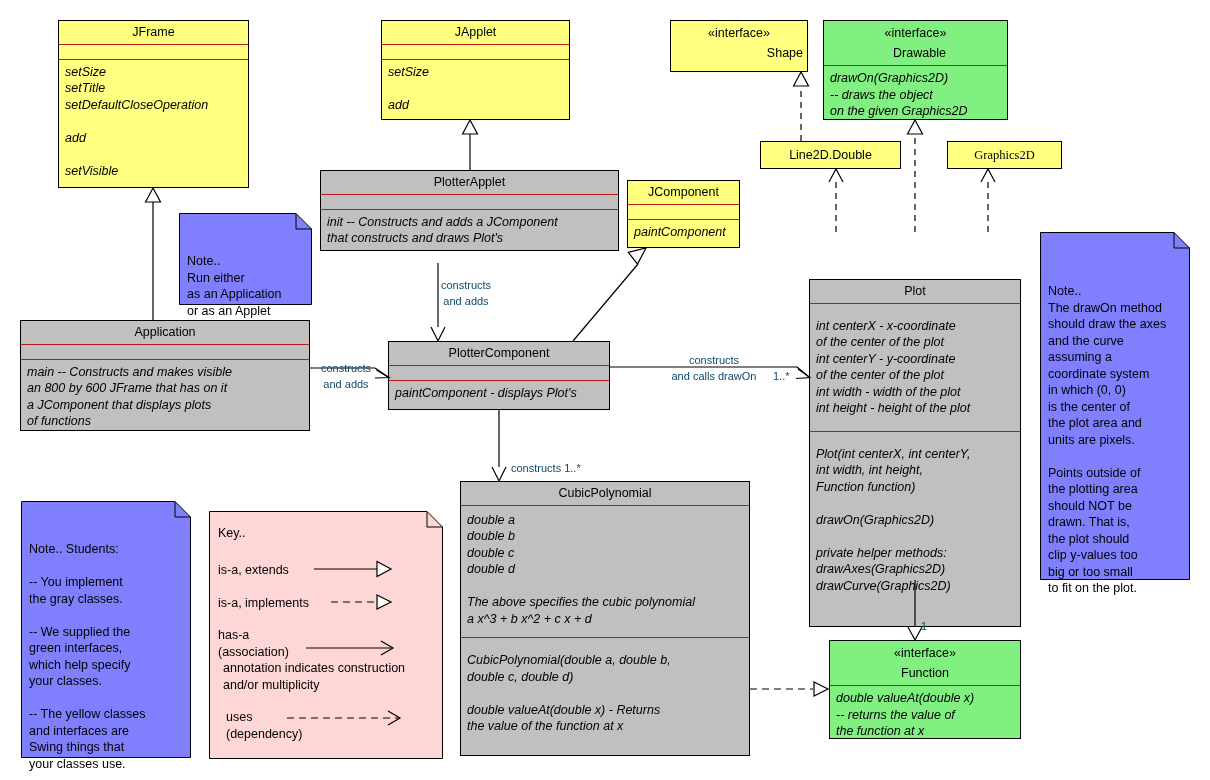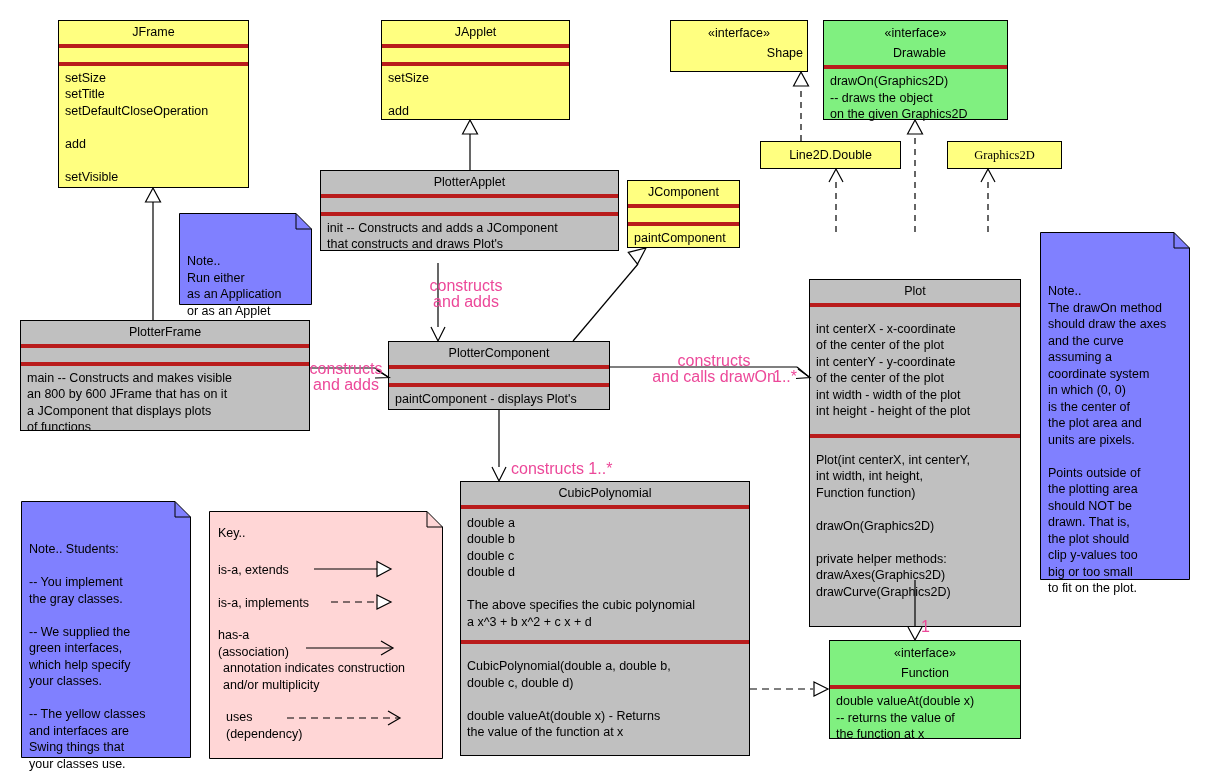--- a/index.html
+++ b/index.html
@@ -24,21 +24,21 @@
     color: #000;
   }
   .yellow { background: #ffff80; }
   .green  { background: #80f080; }
   .gray   { background: #c0c0c0; }
   .title {
     text-align: center;
     padding: 3px 4px 3px 4px;
     white-space: pre-line;
   }
-  .sep { border-top: 4px solid #b91c1c; }
+  .sep { border-top: 1px solid #b91c1c; font-style: italic; }
   .compart {
     padding: 4px 6px 5px 6px;
     white-space: pre-line;
   }
   .compart.empty { min-height: 13px; padding: 0; height: 14px; }
 
   
   .note {
     position: absolute;
     box-sizing: border-box;
@@ -64,23 +64,23 @@
   
   #wires {
     position: absolute;
     left: 0; top: 0;
     width: 1210px; height: 780px;
     z-index: 5;
     pointer-events: none;
   }
   .lbl {
     position: absolute;
-    font-size: 16px;
+    font-size: 11px;
     line-height: 15.5px;
-    color: #ec4899;
+    color: #0c4a6e;
     white-space: pre-line;
     z-index: 6;
   }
   .lbl.ctr { text-align: center; }
   .key-lbl {
     position: absolute;
     font-size: 12.5px;
     line-height: 16.5px;
     white-space: pre-line;
     z-index: 2;
@@ -139,21 +139,21 @@
   </div>
 
   <div class="box gray" style="left:320px; top:170px; width:299px; height:81px;">
     <div class="title">PlotterApplet</div>
     <div class="compart sep empty"></div>
     <div class="compart sep">init -- Constructs and adds a JComponent
 that constructs and draws Plot's</div>
   </div>
 
   <div class="box gray" style="left:20px; top:320px; width:290px; height:111px;">
-    <div class="title">PlotterFrame</div>
+    <div class="title">Application</div>
     <div class="compart sep empty"></div>
     <div class="compart sep">main -- Constructs and makes visible
 an 800 by 600 JFrame that has on it
 a JComponent that displays plots
 of functions</div>
   </div>
 
   <div class="box gray" style="left:388px; top:341px; width:222px; height:69px;">
     <div class="title">PlotterComponent</div>
     <div class="compart sep empty"></div>

